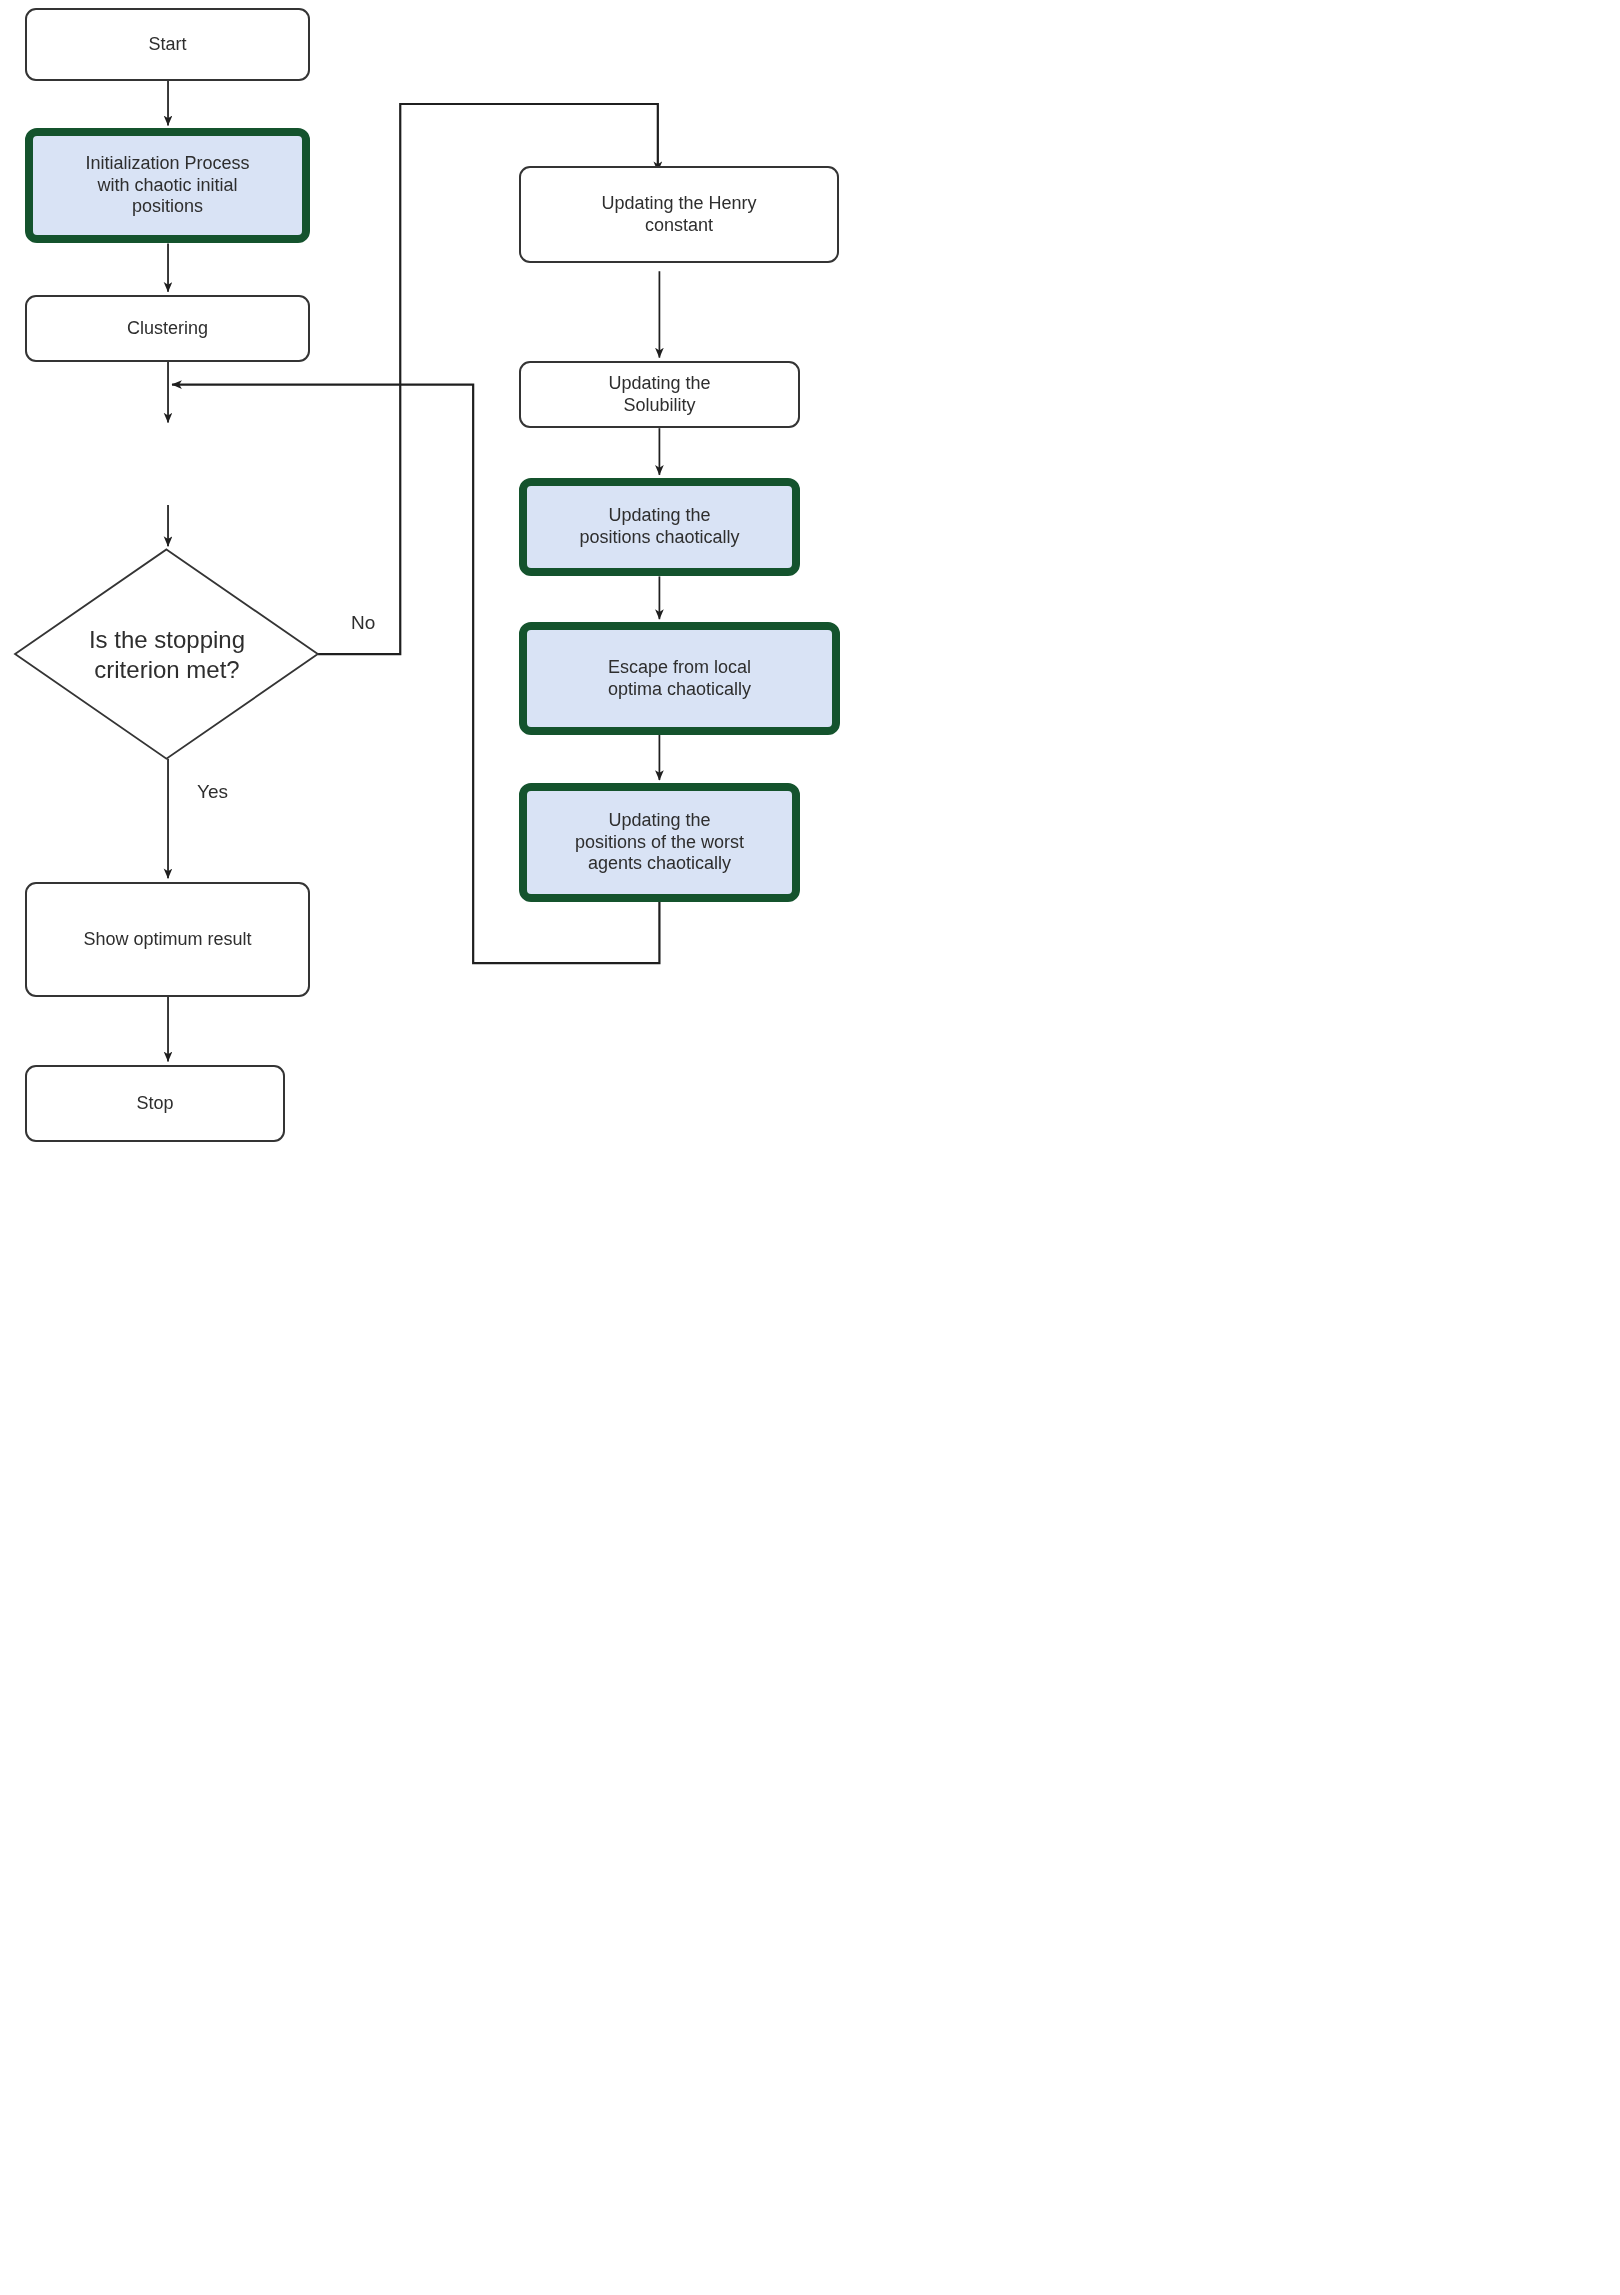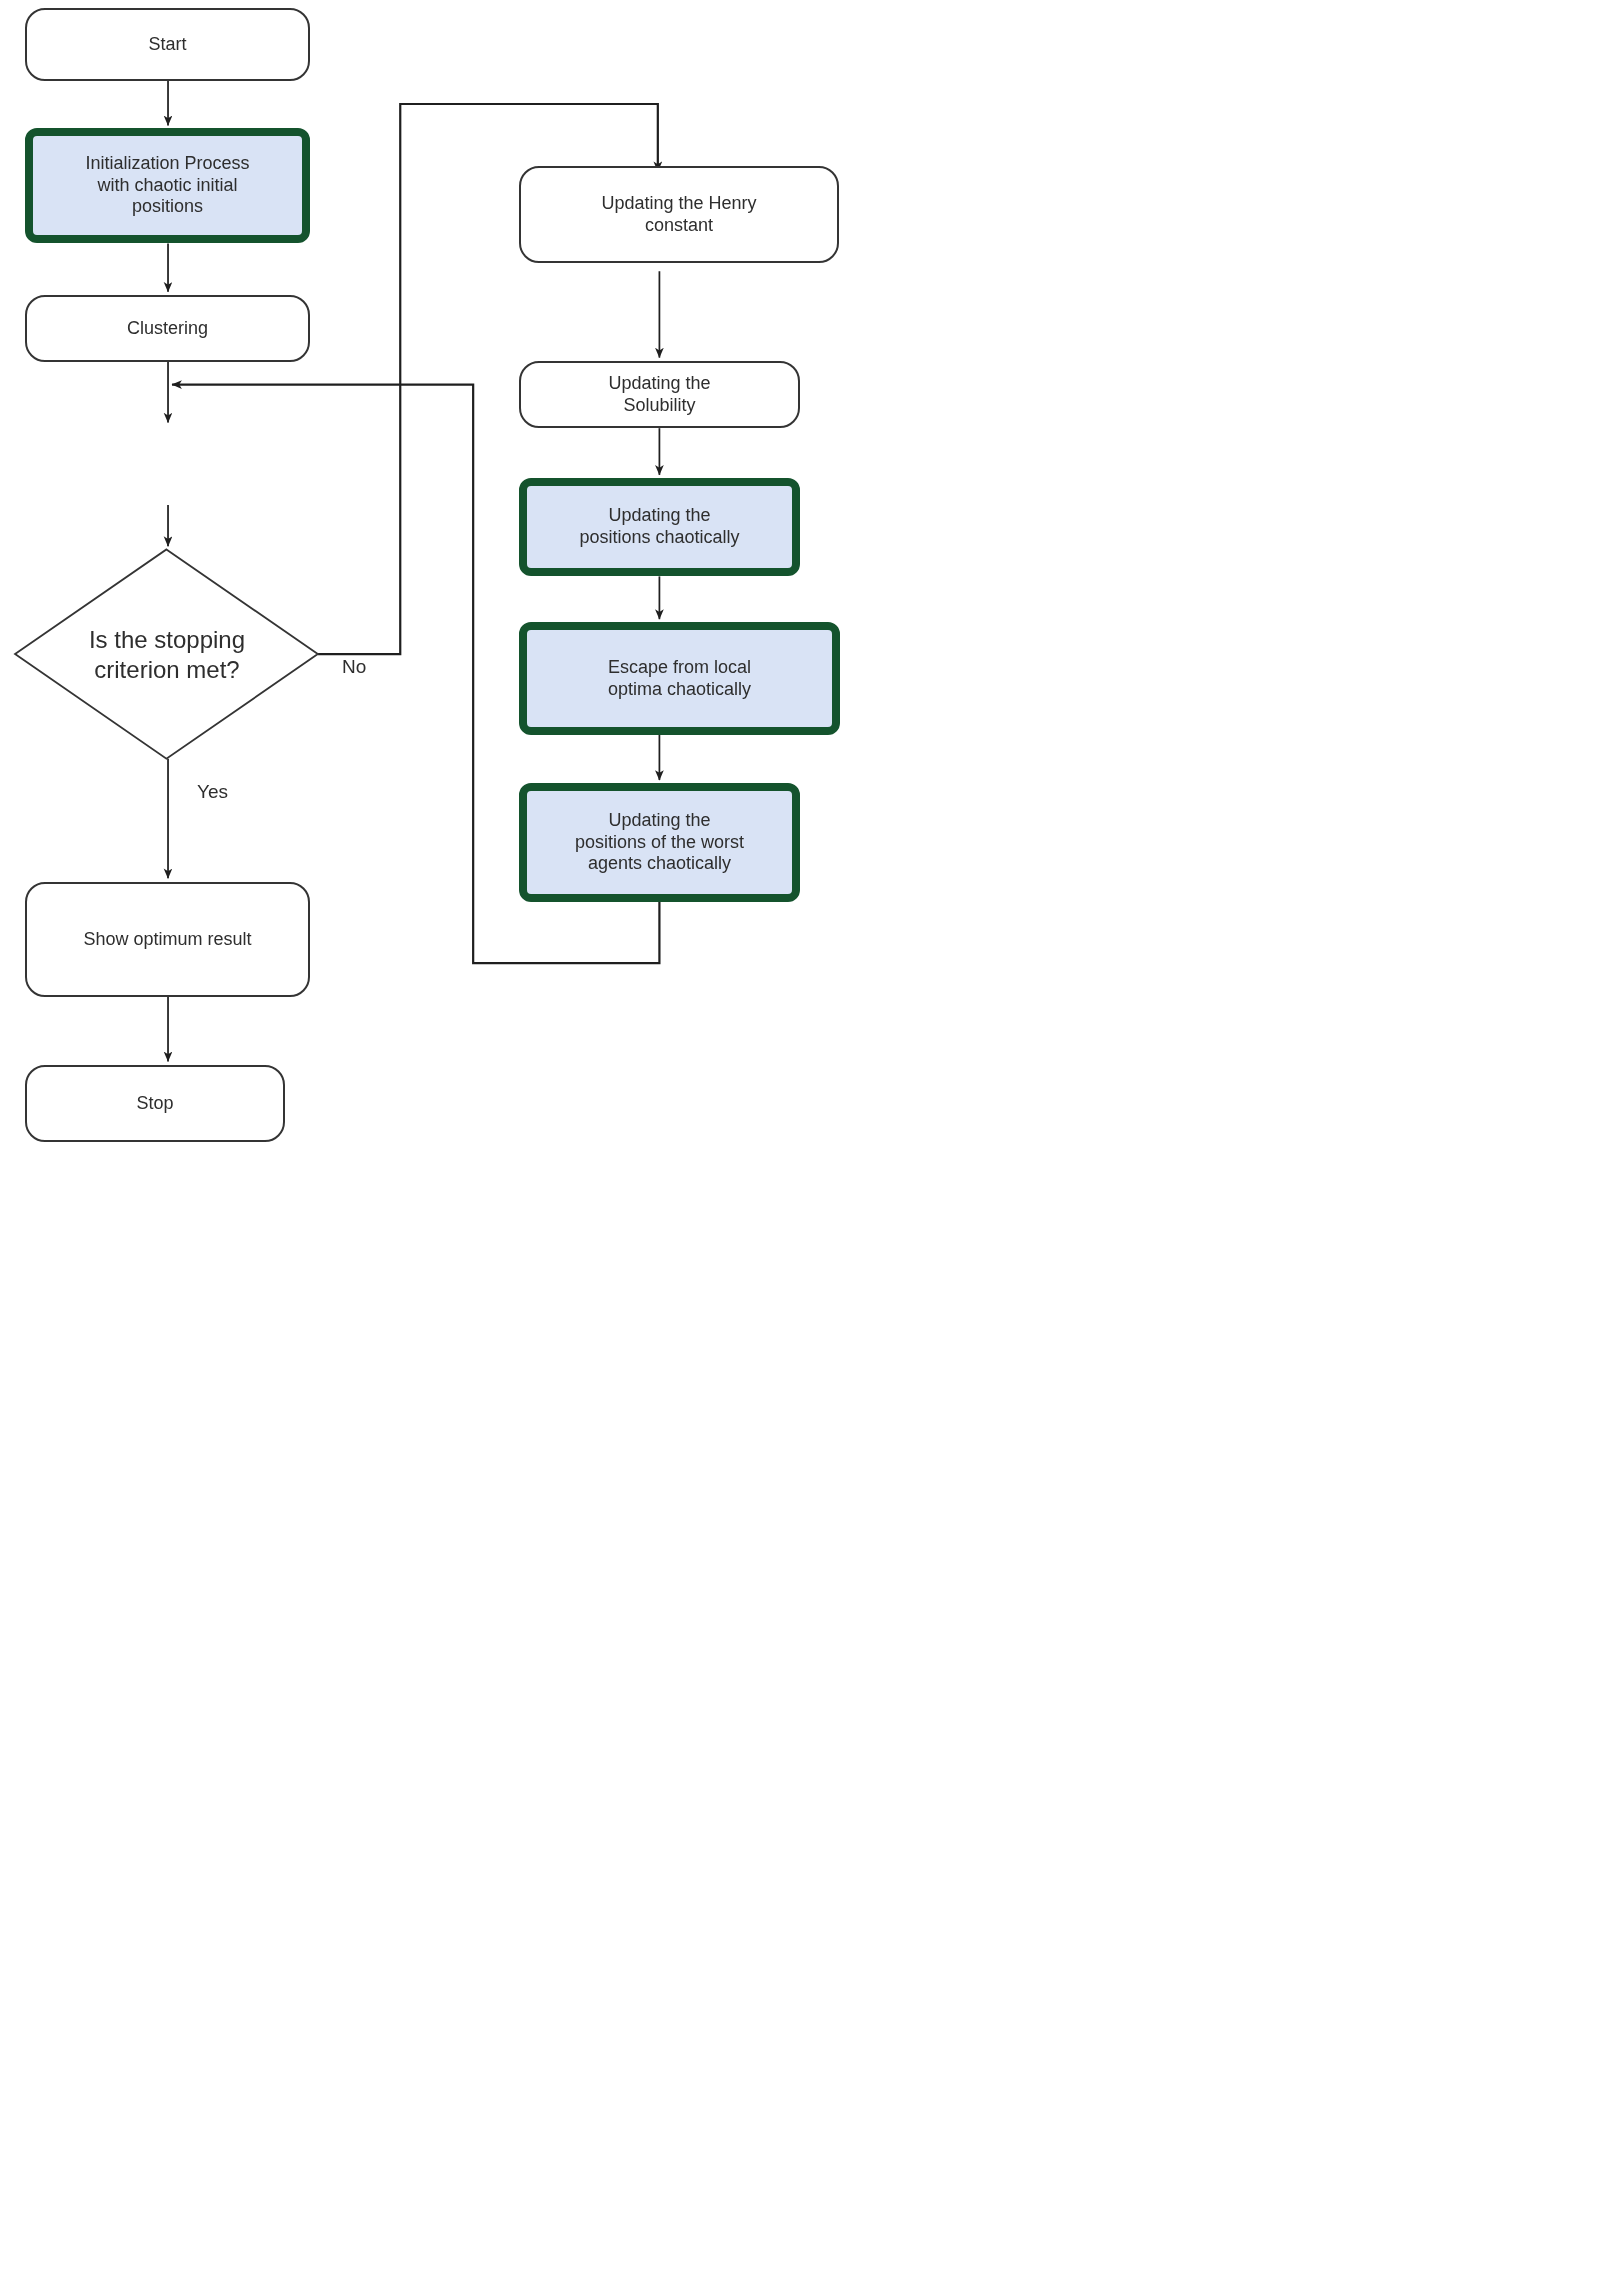--- a/index.html
+++ b/index.html
@@ -21,21 +21,21 @@
     text-align:center;
     white-space:pre-line;
     font-size:18px;
     line-height:1.22;
     z-index:1;
     padding:1.6px 4.8px;
   }
   .node.white{
     background:#ffffff;
     border:2px solid #343434;
-    border-radius:20px;
+    border-radius:11px;
     justify-content:center;
   }
   .node.blue{
     background:#d9e3f5;
     border:8px solid #14532d;
     border-radius:12px;
   }
   .diamond-label{
     position:absolute;
     display:flex;
@@ -132,17 +132,17 @@
     <span>Escape from local
 optima chaotically</span>
   </div>
 
   <div class="node blue" style="left:519px;top:783px;width:281px;height:119px;">
     <span>Updating the
 positions of the worst
 agents chaotically</span>
   </div>
 
-  <div class="edge-label" style="left:342px;top:612px;margin-top:44px;">No</div>
+  <div class="edge-label" style="left:351px;top:612px;">No</div>
   <div class="edge-label" style="left:197px;top:781px;">Yes</div>
 
 </div>
 
 
 </body></html>

